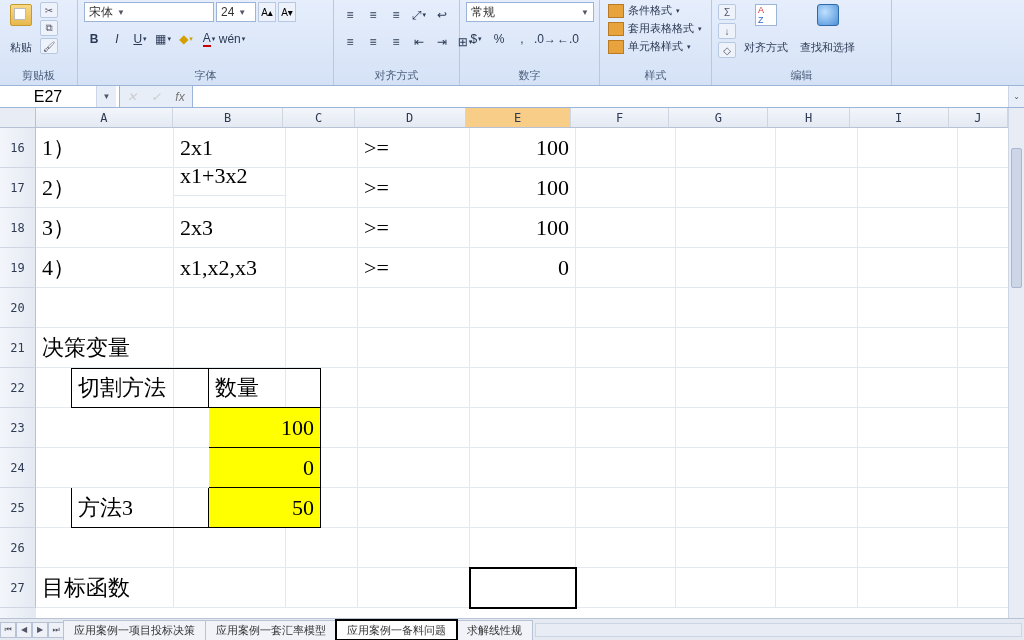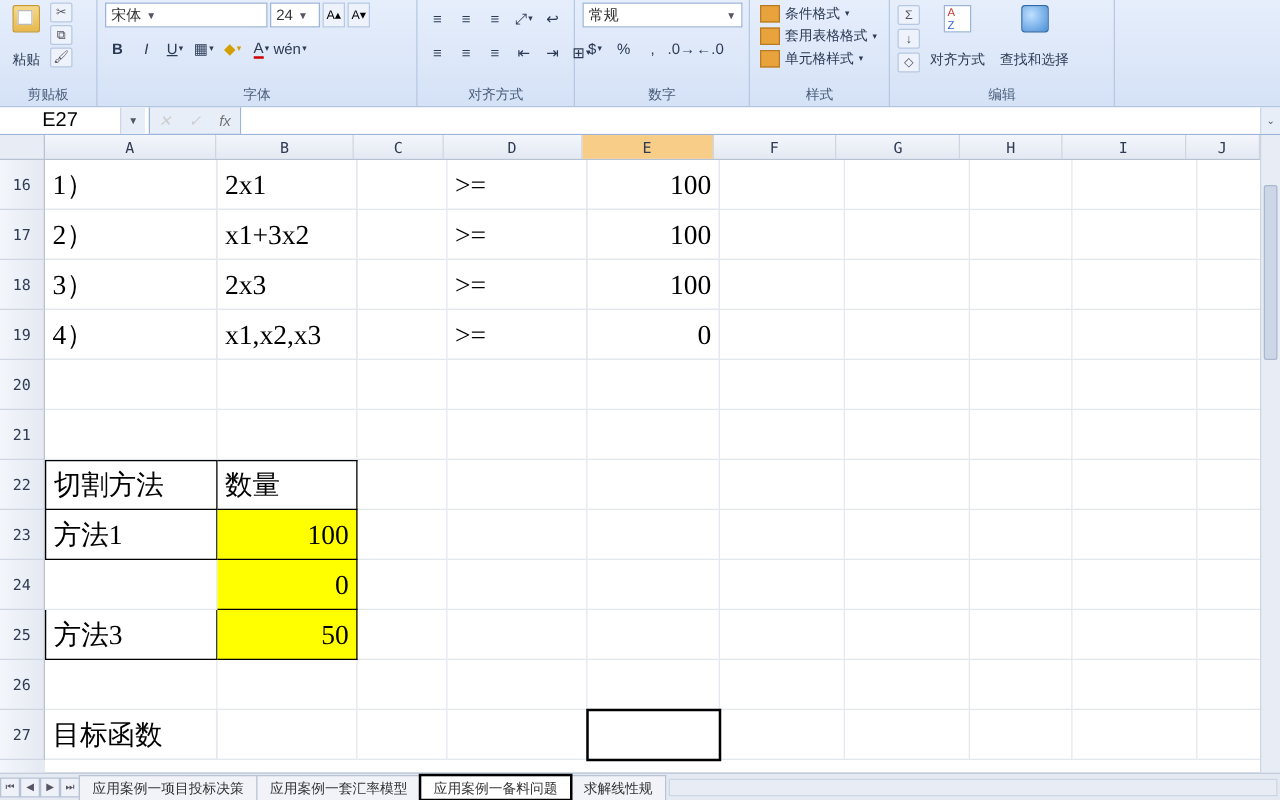--- a/index.html
+++ b/index.html
@@ -57,21 +57,21 @@
 .ch { border-right:1px solid #cfd6e2; display:flex; align-items:center; justify-content:center; font-size:12px; color:#2f3b52; font-family: Consolas, monospace; }
 .ch.sel { background: #f7cd87; }
 .rowhdrs { position:absolute; left:0; top:20px; bottom:0; width:36px; background:linear-gradient(90deg,#f3f6fb,#e4e9f2); }
 .rh { height:40px; border-bottom:1px solid #cfd6e2; border-right:1px solid #b7c2d4; display:flex; align-items:center; justify-content:center; font-size:12px; color:#2f3b52; font-family: Consolas, monospace; }
 
 .cells { position:absolute; left:36px; top:20px; right:16px; bottom:0; }
 .cell { position:absolute; border-right:1px solid #e3e7ee; border-bottom:1px solid #e3e7ee; font-family: SimSun, serif; font-size: 22px; color:#000; padding: 4px 6px; display:flex; align-items:center; }
 .ra { justify-content: flex-end; }
 .bord-t { border-top:1px solid #000 !important; }
 .bord-l { border-left:1px solid #000 !important; }
-.bord-r { border-right:1px solid #000 !important; }
+.bord-r { border-right:1px solid #000 !important;margin-left:35px; }
 .bord-b { border-bottom:1px solid #000 !important; }
 .ybg { background:#ffff00; }
 .active { outline:2px solid #000; outline-offset:-1px; z-index:5;text-align:right; }
 
 .vscroll { position:absolute; right:0; top:0; bottom:0; width:16px; background:#e8edf5; border-left:1px solid #ccd5e4; }
 .vscroll .thumb { position:absolute; left:2px; right:2px; top:40px; height:140px; background:#cdd6e6; border:1px solid #a9b7d0; border-radius:2px; }
 
 
 .tabbar { height:22px; background:#e4e9f2; border-top:1px solid #b7c2d4; display:flex; align-items:center; font-size:11px; }
 .tabnav { display:flex; gap:0; }
@@ -380,34 +380,34 @@
       <div class="cell" style="left: 922px; top: 280px; width: 60px; height: 40px;"></div>
       <div class="cell" style="left: 922px; top: 320px; width: 60px; height: 40px;"></div>
       <div class="cell" style="left: 922px; top: 360px; width: 60px; height: 40px;"></div>
       <div class="cell" style="left: 922px; top: 400px; width: 60px; height: 40px;"></div>
       <div class="cell" style="left: 922px; top: 440px; width: 60px; height: 40px;"></div>
       <div class="cell " style="left: 0px; top: 0px; width: 138px; height: 40px;">1）</div>
       <div class="cell " style="left: 138px; top: 0px; width: 112px; height: 40px;">2x1</div>
       <div class="cell " style="left: 322px; top: 0px; width: 112px; height: 40px;">&gt;=</div>
       <div class="cell  ra" style="left: 434px; top: 0px; width: 106px; height: 40px;">100</div>
       <div class="cell " style="left: 0px; top: 40px; width: 138px; height: 40px;">2）</div>
-      <div class="cell " style="left: 138px; top: 40px; width: 112px; height: 40px;">x1+3x2</div>
+      <div class="cell " style="left: 138px; top: 28px; width: 112px; height: 40px;">x1+3x2</div>
       <div class="cell " style="left: 322px; top: 40px; width: 112px; height: 40px;">&gt;=</div>
       <div class="cell  ra" style="left: 434px; top: 40px; width: 106px; height: 40px;">100</div>
       <div class="cell " style="left: 0px; top: 80px; width: 138px; height: 40px;">3）</div>
       <div class="cell " style="left: 138px; top: 80px; width: 112px; height: 40px;">2x3</div>
       <div class="cell " style="left: 322px; top: 80px; width: 112px; height: 40px;">&gt;=</div>
       <div class="cell  ra" style="left: 434px; top: 80px; width: 106px; height: 40px;">100</div>
       <div class="cell " style="left: 0px; top: 120px; width: 138px; height: 40px;">4）</div>
       <div class="cell " style="left: 138px; top: 120px; width: 112px; height: 40px;">x1,x2,x3</div>
       <div class="cell " style="left: 322px; top: 120px; width: 112px; height: 40px;">&gt;=</div>
       <div class="cell  ra" style="left: 434px; top: 120px; width: 106px; height: 40px;">0</div>
+      <div class="cell " style="left: 0px; top: 200px; width: 138px; height: 40px;">决策变量</div>
       <div class="cell bord-t bord-l bord-b bord-r" style="left: 0px; top: 240px; width: 138px; height: 40px;">切割方法</div>
       <div class="cell bord-t bord-b bord-r" style="left: 138px; top: 240px; width: 112px; height: 40px;">数量</div>
-      <div class="cell bord-l bord-b bord-r" style="left: 0px; top: 280px; width: 138px; height: 40px;">方法1</div>
       <div class="cell ybg bord-b bord-r ra" style="left: 138px; top: 280px; width: 112px; height: 40px;">100</div>
       <div class="cell ybg bord-b bord-r ra" style="left: 138px; top: 320px; width: 112px; height: 40px;">0</div>
       <div class="cell bord-l bord-b bord-r" style="left: 0px; top: 360px; width: 138px; height: 40px;">方法3</div>
       <div class="cell ybg bord-b bord-r ra" style="left: 138px; top: 360px; width: 112px; height: 40px;">50</div>
       <div class="cell " style="left: 0px; top: 440px; width: 138px; height: 40px;">目标函数</div>
       <div class="cell active" style="left: 434px; top: 440px; width: 106px; height: 40px;"></div>
     </div>
   <div class="vscroll">
       <div class="thumb"></div>
     </div>

